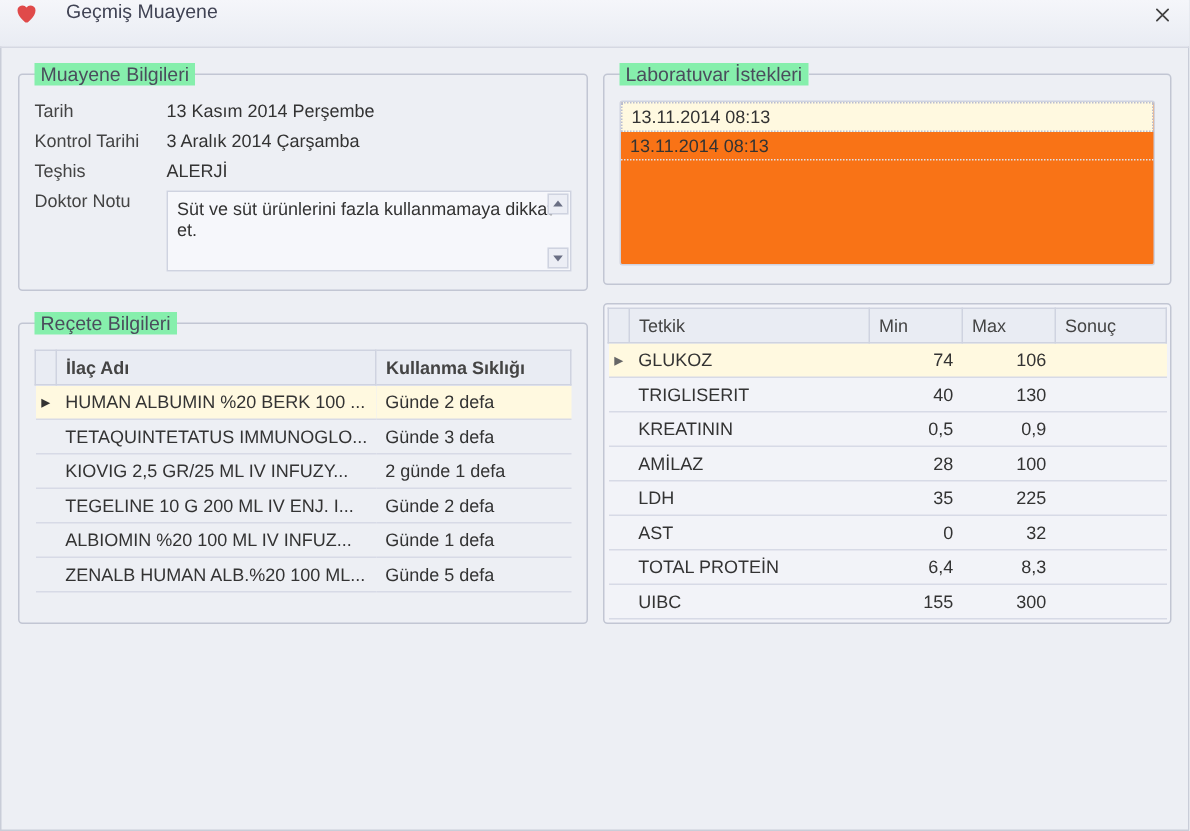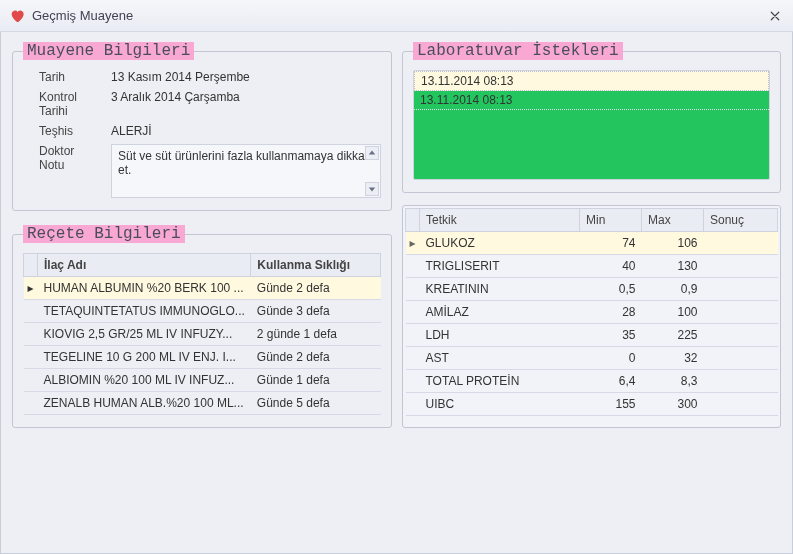--- a/index.html
+++ b/index.html
@@ -12,24 +12,25 @@
     width: 793px; height: 554px;
     overflow: hidden;
   }
   .window {
     width: 793px; height: 554px;
     background: #edeff4;
     box-shadow: inset 0 0 0 1px #c9cdd8;
   }
   .titlebar {
     height: 32px;
-    display: flex; align-items: center;
+    display: flex; 
     padding: 0 8px;
     background: linear-gradient(#f5f6fa, #e9ecf3);
     border-bottom: 1px solid #d5d8e2;
+    gap: 12px;
   }
   .titlebar .icon {
     width: 18px; height: 18px;
     margin-right: 6px;
     display:flex;align-items:center;justify-content:center;
   }
   .titlebar .title {
     font-size: 13px;
     color: #404354;
     flex: 1;
@@ -53,34 +54,33 @@
   fieldset.group {
     border:1px solid #c2c6d3;
     border-radius:3px;
     padding:10px 10px 12px 10px;
     margin:0;
     background:#edeff4;
     position:relative;
   }
   fieldset.group > legend {
     padding:0 4px;
-    font-size:16px;
+    font-size:13px;
     color:#4a4d5c;
-    background:#f9a8d4;
-    font-family:Liberation Mono, monospace;
+    background:#86efac;
   }
 
   .info-grid {
     display:grid;
     grid-template-columns: 80px 1fr;
     row-gap:6px;
     column-gap:8px;
     align-items:start;
   }
-  .info-label { color:#444;margin-left:16px; }
+  .info-label { color:#444; }
   .info-value { color:#333; }
 
   .note-box {
     grid-column: 2;
     height:54px;
     border:1px solid #cfd3e0;
     background:#f6f7fb;
     color:#333;
     padding:4px 6px;
     width:100%;
@@ -120,21 +120,21 @@
   .rx-table tbody tr.selected td { background:#fff9e0; }
   .rx-row-ptr {
     width:12px; min-width:12px;
     text-align:center; color:#666;
     padding:0 !important;
   }
 
   
   .lab-list-box {
     border:1px solid #cfd3e0;
-    background:#22c55e;
+    background:#f97316;
     height:110px;
     overflow:auto;
     border-radius:2px;
   }
   .lab-item {
     padding:2px 6px;
     color:#333;
     border-bottom:1px dotted #e0e3ec;
     cursor:pointer;
     white-space:nowrap;

